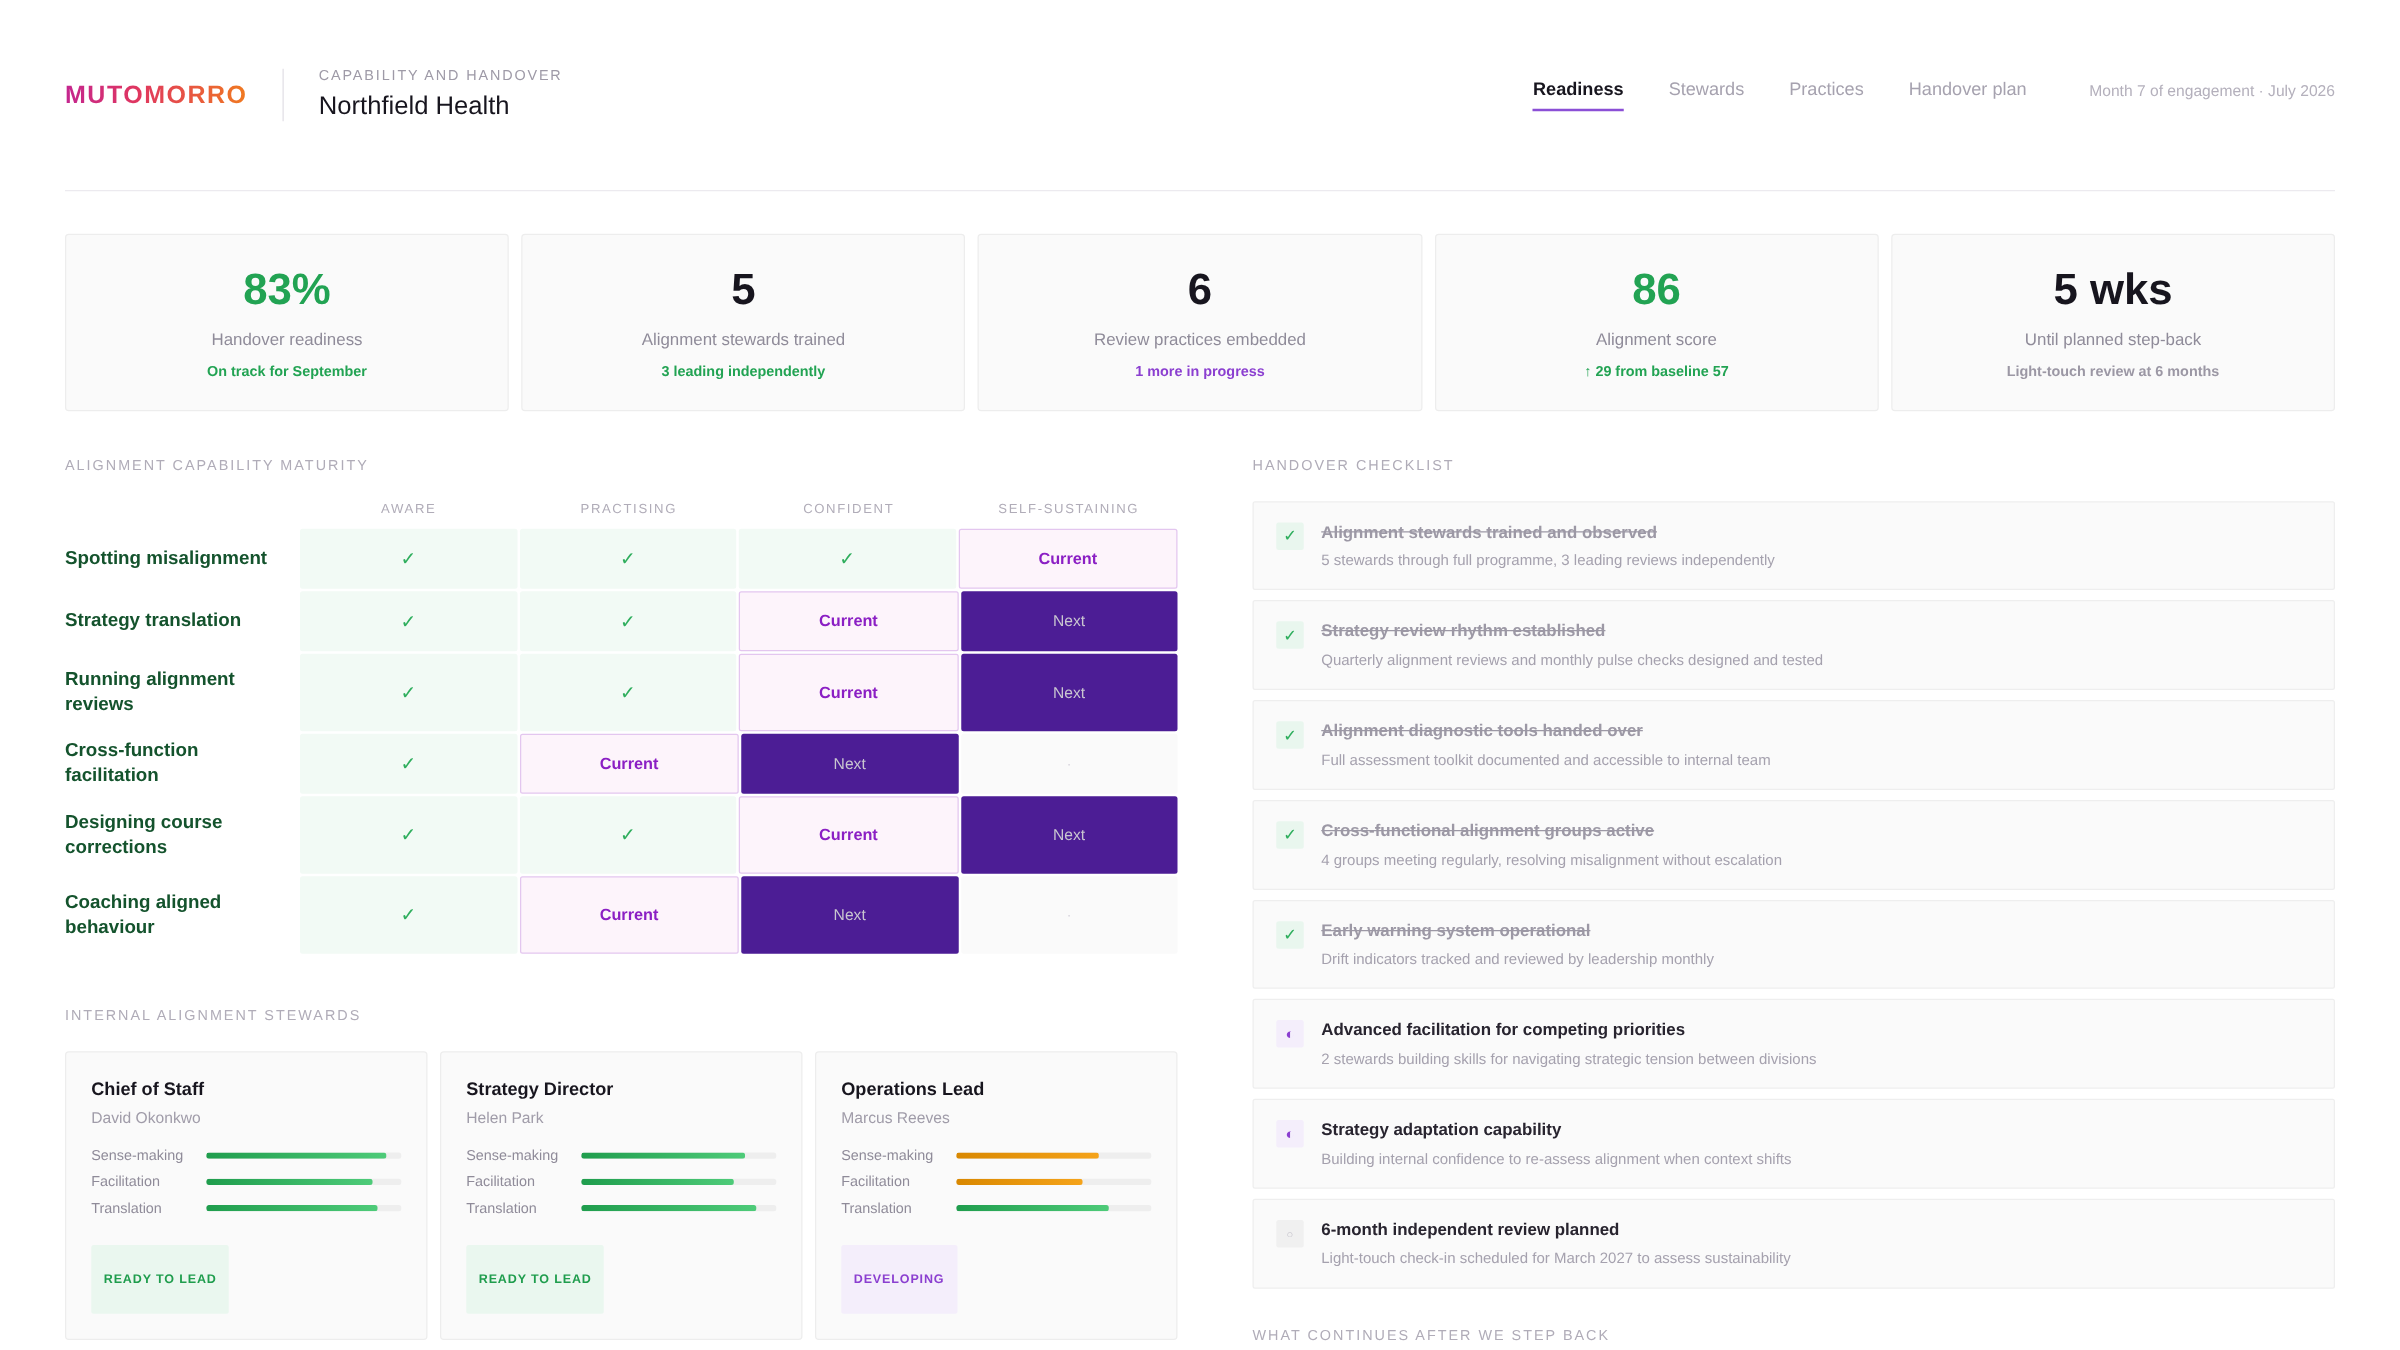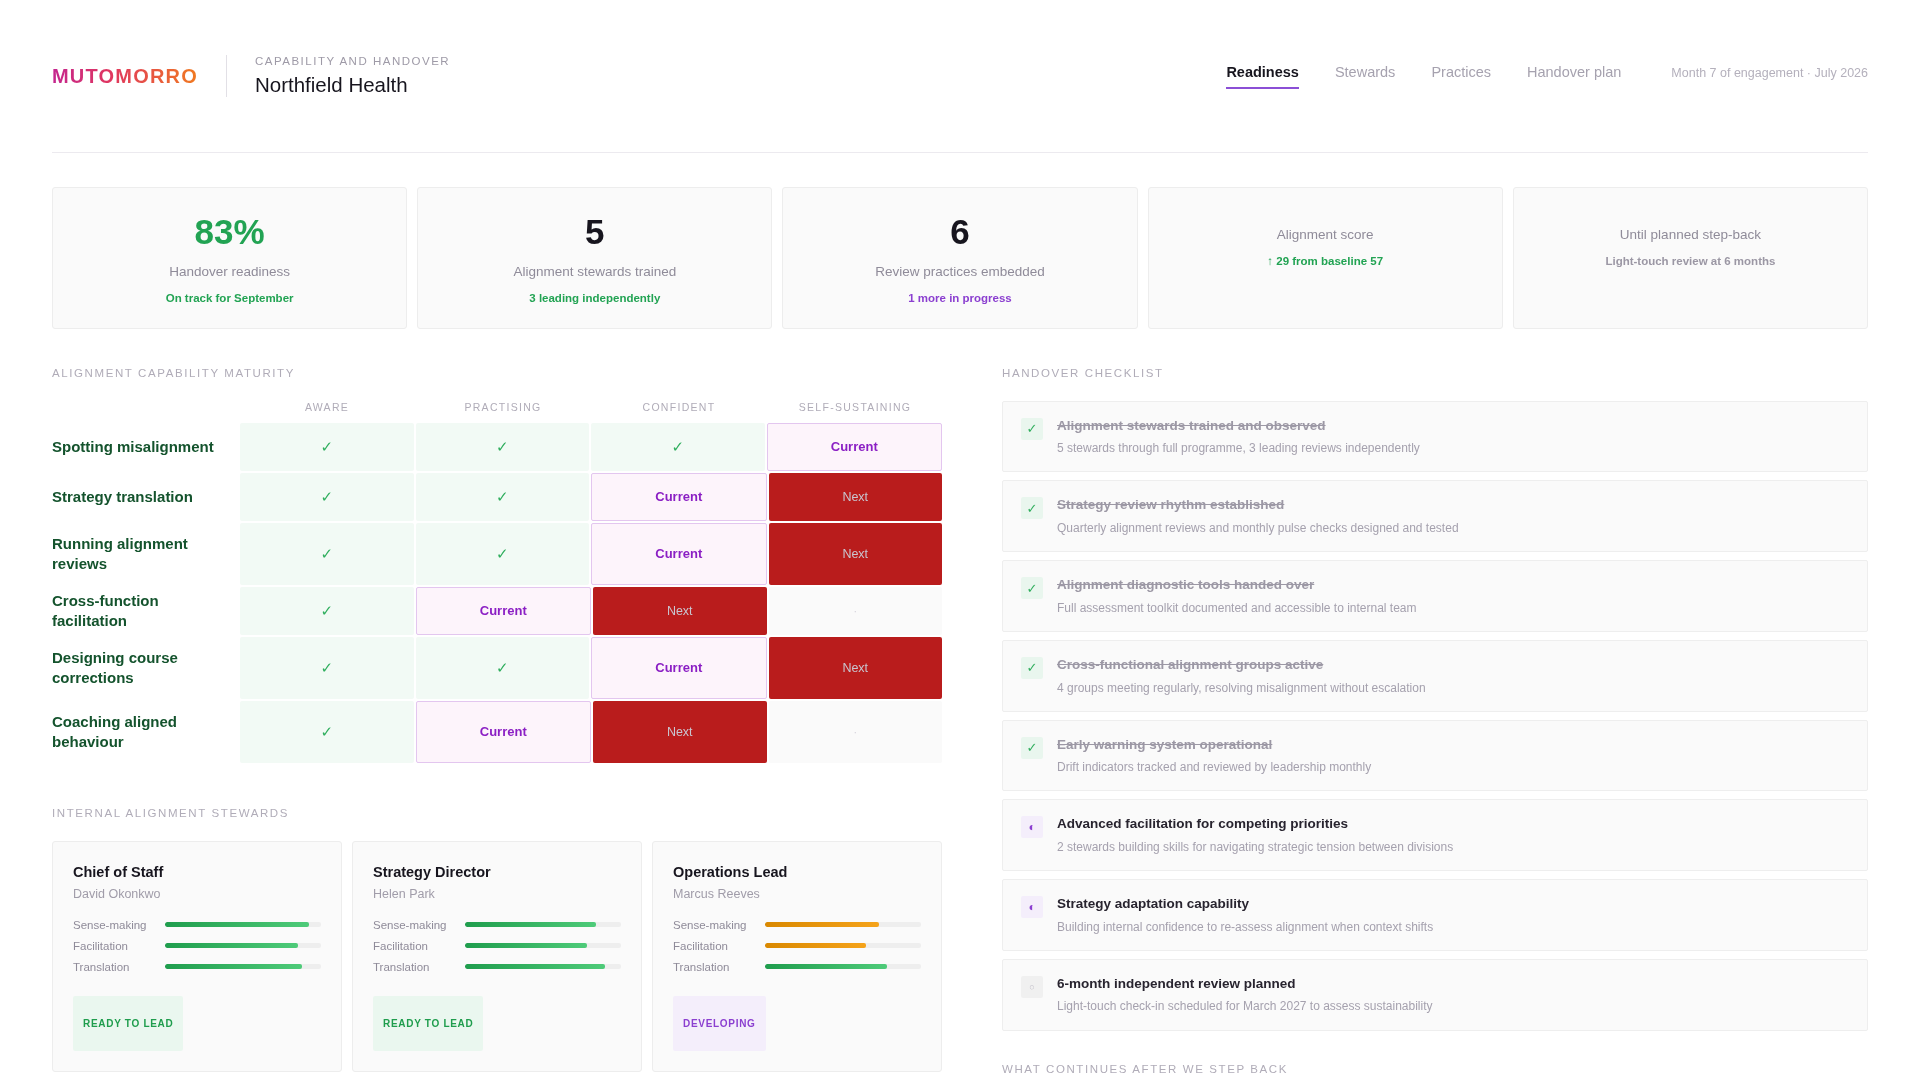--- a/index.html
+++ b/index.html
@@ -79,21 +79,21 @@
   }
   .cell {
     flex: 1; min-height: 48px; display: flex; align-items: center;
     justify-content: center; font-size: 13px; border-radius: 2px;
   }
   .cell.done { background: #f2faf5; color: #2fae5d; font-size: 15px; }
   .cell.current {
     background: #fdf4fb; border: 1px solid #e3c6ef;
     color: #8b1fc4; font-weight: 700; font-size: 13px;
   }
-  .cell.next { background: #b91c1c; color: #c9c6d0; font-size: 12.5px; }
+  .cell.next { background: #4c1d95; color: #c9c6d0; font-size: 12.5px; }
   .cell.empty { background: #fafafa; color: #d9d6de; font-size: 12.5px; }
   .row-tall .cell { min-height: 62px; }
 
   
   .stewards-wrap { margin-top: 44px; }
   .stewards { display: flex; gap: 10px; }
   .steward-card {
     flex: 1; background: #fafafa; border: 1px solid #ededed;
     border-radius: 3px; padding: 22px 20px 20px;
   }
@@ -175,24 +175,26 @@
         <div class="kpi-value">5</div>
         <div class="kpi-label">Alignment stewards trained</div>
         <div class="kpi-note green">3 leading independently</div>
       </div>
       <div class="kpi-card">
         <div class="kpi-value">6</div>
         <div class="kpi-label">Review practices embedded</div>
         <div class="kpi-note purple">1 more in progress</div>
       </div>
       <div class="kpi-card">
+        <div class="kpi-value green">86</div>
         <div class="kpi-label">Alignment score</div>
         <div class="kpi-note green">↑ 29 from baseline 57</div>
       </div>
       <div class="kpi-card">
+        <div class="kpi-value">5 wks</div>
         <div class="kpi-label">Until planned step-back</div>
         <div class="kpi-note grey">Light-touch review at 6 months</div>
       </div>
     </div>
 
   <div class="columns">
 
     <div class="col-left">
 
       <div class="section-title">Alignment capability maturity</div>

